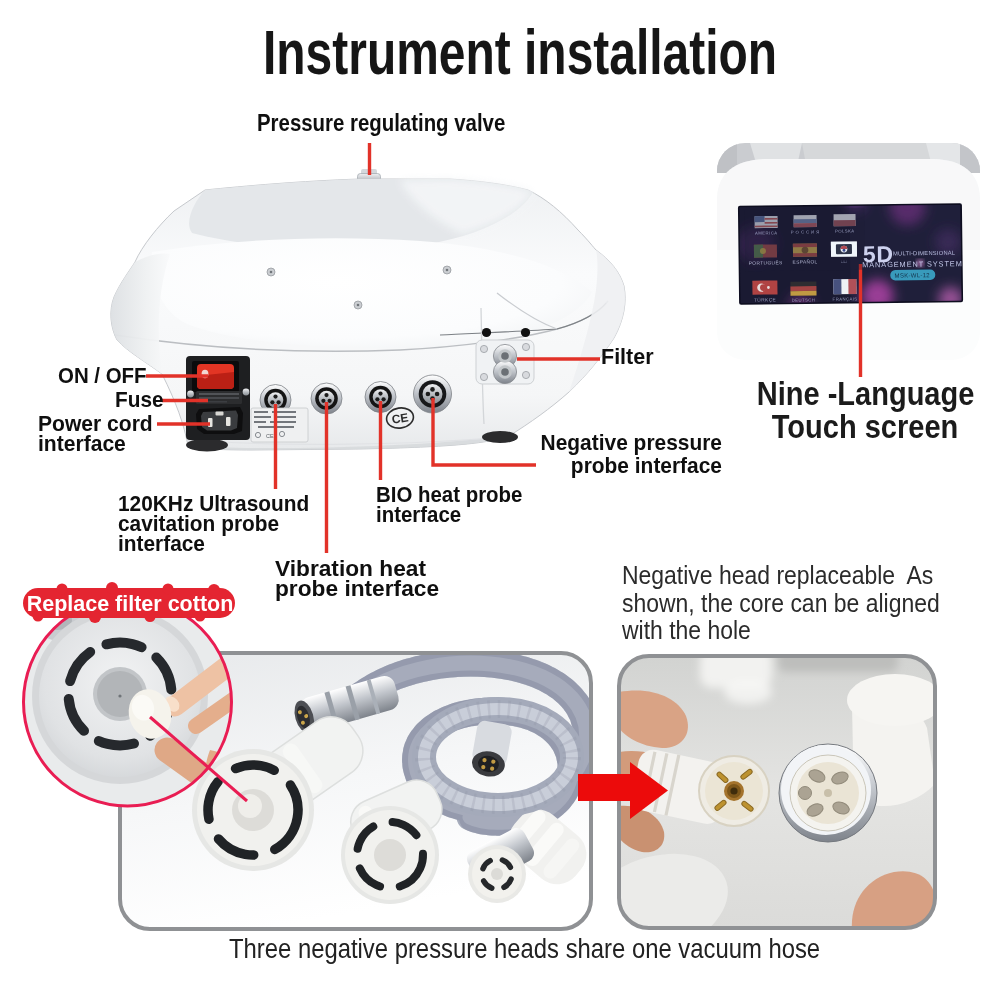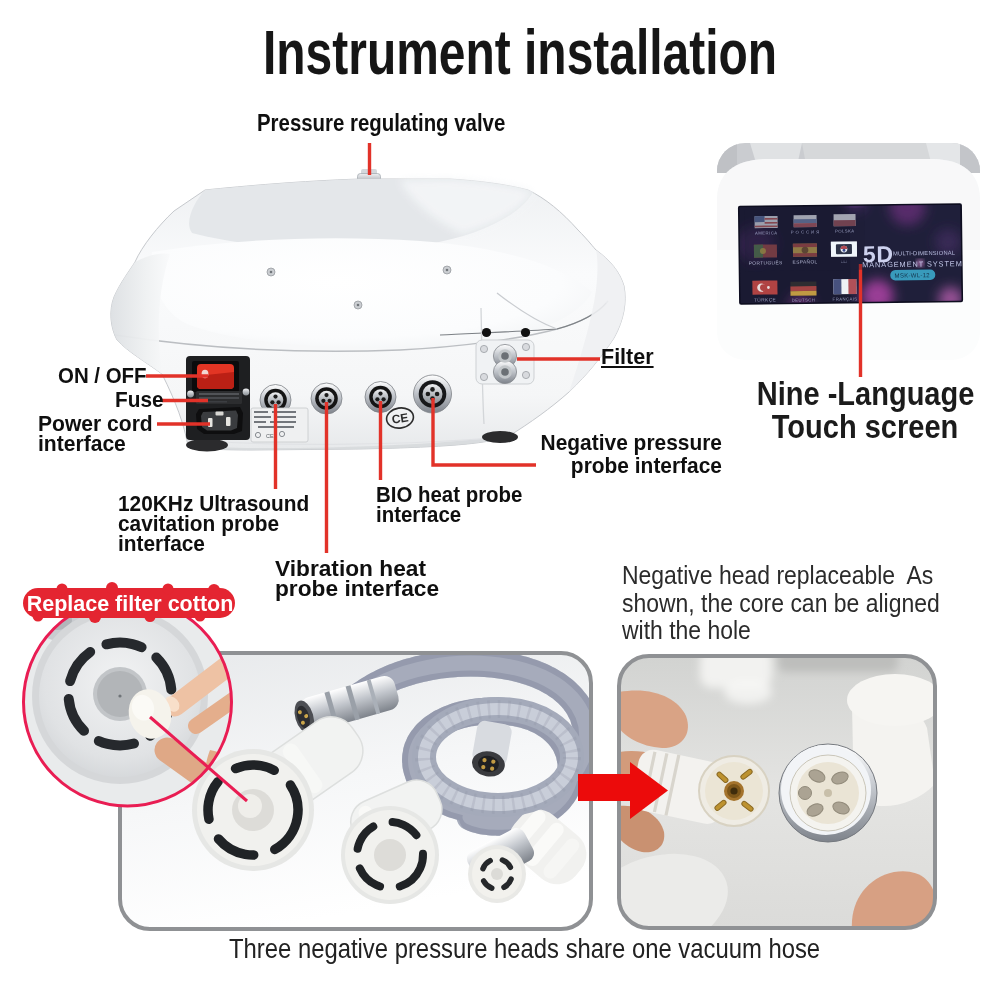--- a/index.html
+++ b/index.html
@@ -440,21 +440,21 @@
     </g>
     <path d="M 150 717 L 247 801" stroke="#e91d53" stroke-width="3" fill="none"></path>
     <polygon points="578,774 630,774 630,762 668,790.5 630,819 630,801 578,801" fill="#ec0b0b"></polygon>
   </svg>
 
   <div class="lbl" style="left:263px;top:21px;font-size:63px;line-height:63px;color:#161616;transform:scaleX(0.761);">Instrument installation</div>
   <div class="lbl" style="left:257px;top:112px;font-size:23.5px;line-height:23.5px;transform:scaleX(0.868);">Pressure regulating valve</div>
   <div class="lbl" style="left:58px;top:366.3px;transform:scaleX(0.951);">ON / OFF</div>
   <div class="lbl" style="left:115px;top:389.8px;transform:scaleX(0.968);">Fuse</div>
   <div class="lbl" style="left:38px;top:413.7px;transform:scaleX(0.98);">Power cord<br>interface</div>
-  <div class="lbl" style="left:601px;top:347.3px;transform:scaleX(1);text-decoration:underline;">Filter</div>
+  <div class="lbl" style="left:601px;top:347.3px;transform:scaleX(1);">Filter</div>
   <div class="lbl" style="left:531px;top:432px;width:191px;text-align:right;line-height:23px;transform-origin:right top;transform:scaleX(0.973);">Negative pressure<br>probe interface</div>
   <div class="lbl" style="left:118px;top:493.5px;transform:scaleX(0.97);">120KHz Ultrasound<br>cavitation probe<br>interface</div>
   <div class="lbl" style="left:376px;top:485.3px;transform:scaleX(0.95);">BIO heat probe<br>interface</div>
   <div class="lbl" style="left:275px;top:559.1px;transform:scaleX(1.056);">Vibration heat<br>probe interface</div>
   <div class="lbl" style="left:740px;top:378.2px;width:250px;font-size:33.5px;line-height:32.5px;text-align:center;color:#1b1b1b;transform-origin:center top;transform:scaleX(0.866);">Nine -Language<br>Touch screen</div>
   <div class="lbl" style="left:622px;top:562px;font-weight:normal;font-size:25.5px;line-height:27.5px;color:#2b2b2b;transform:scaleX(0.90);">Negative head replaceable&nbsp; As<br>shown, the core can be aligned<br>with the hole</div>
   <div class="lbl" style="left:229px;top:935.1px;font-weight:normal;font-size:27.5px;line-height:28px;color:#222;transform:scaleX(0.867);">Three negative pressure heads share one vacuum hose</div>
 
   <svg width="1000" height="1000" viewBox="0 0 1000 1000" style="z-index:4;">
     <g id="ribbon">

